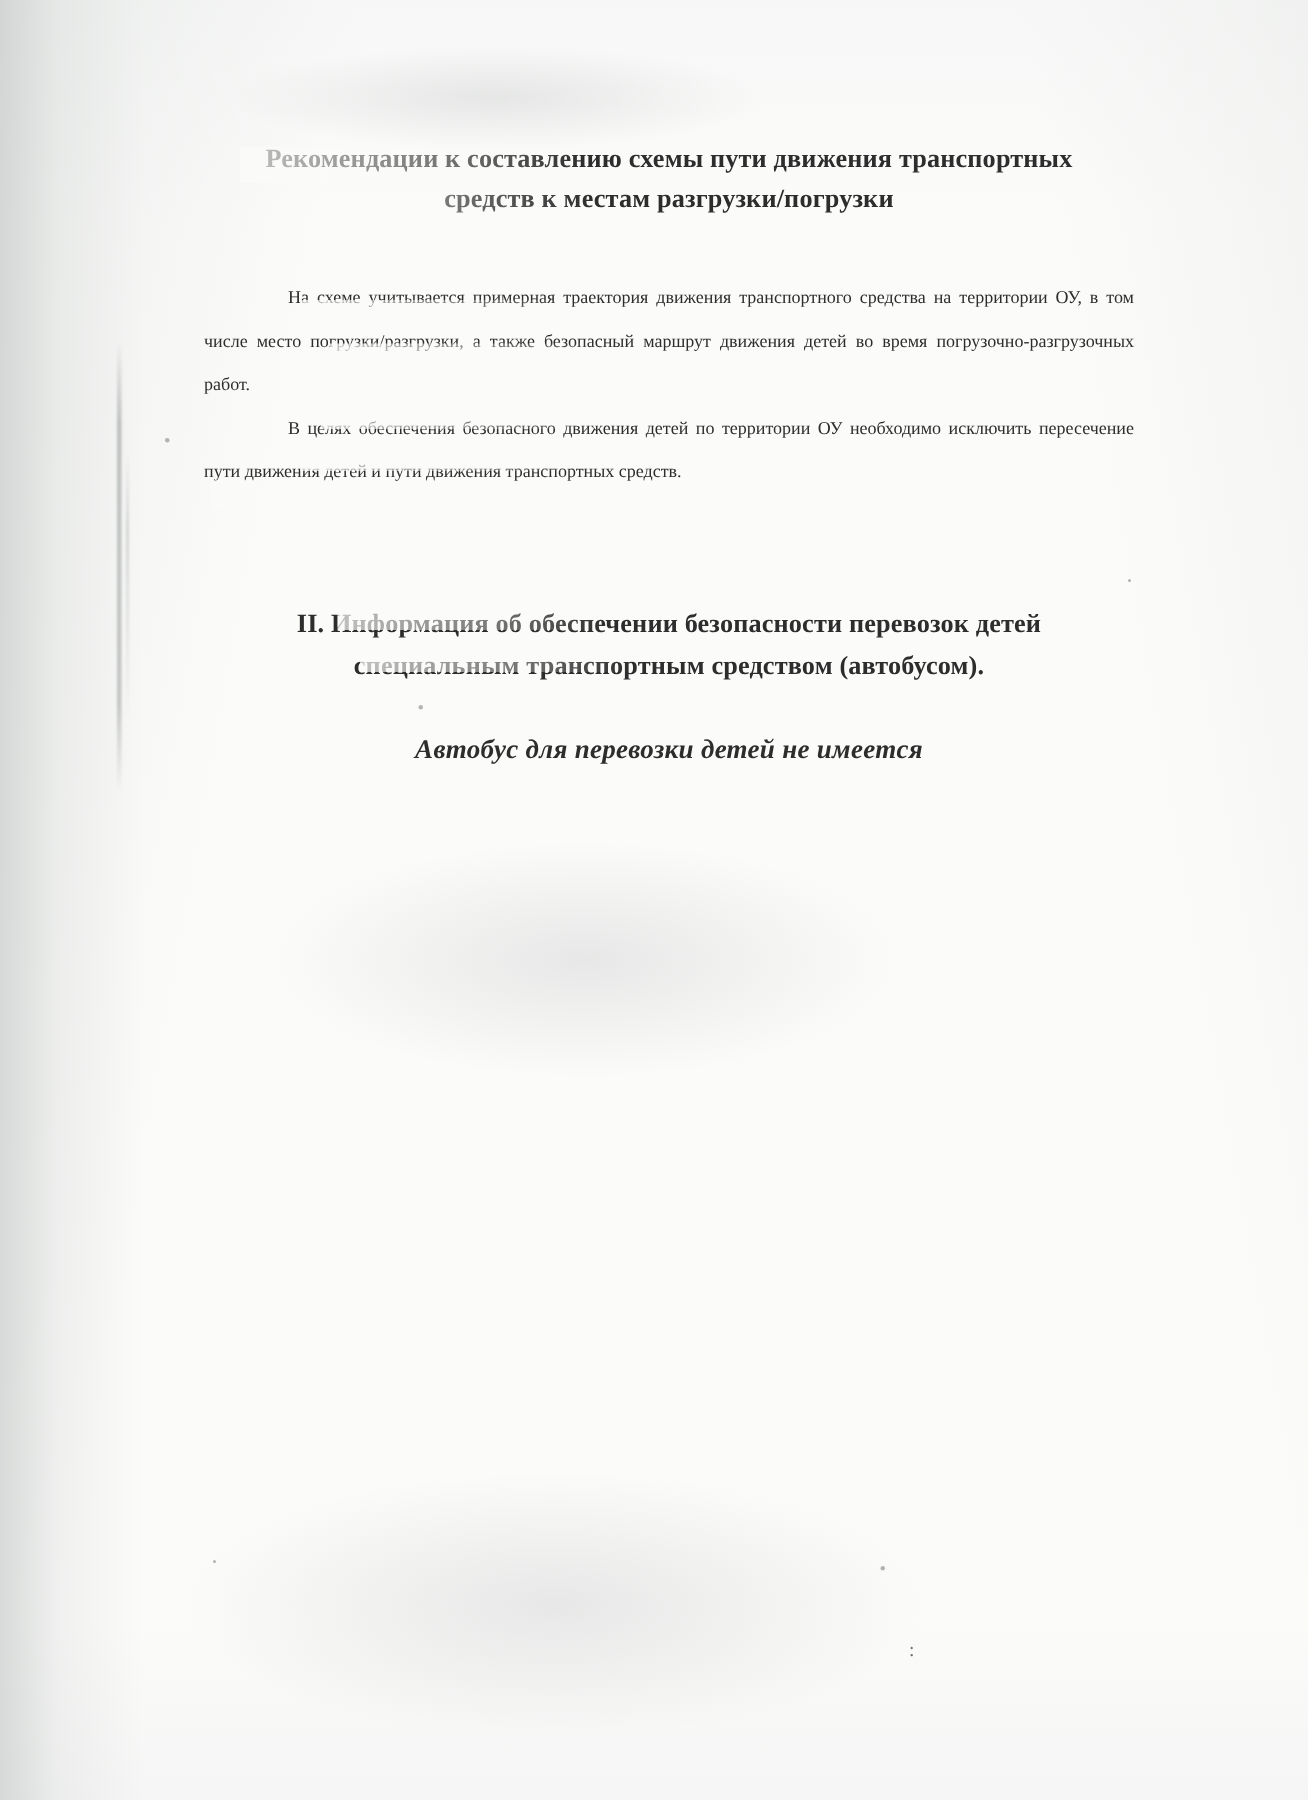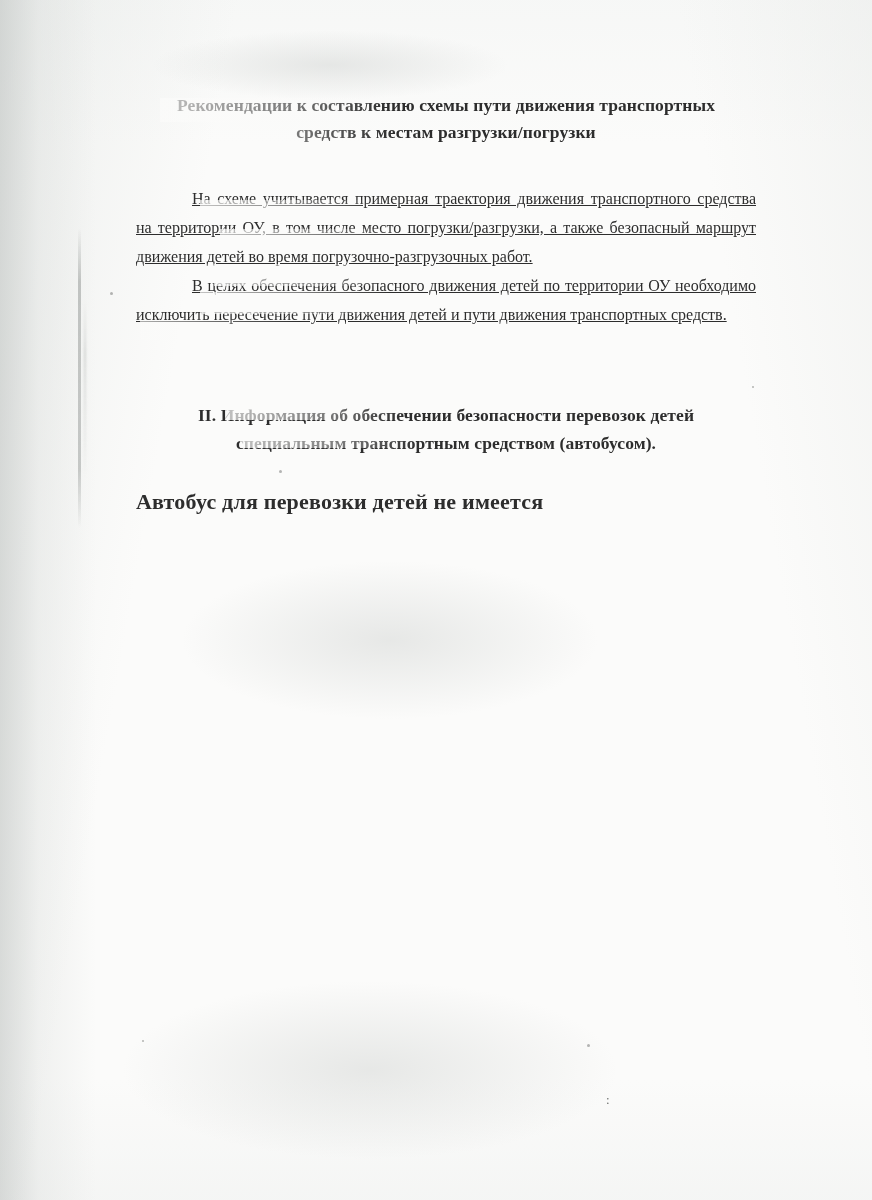--- a/index.html
+++ b/index.html
@@ -72,42 +72,43 @@
     width: 620px;
   }
   .title {
     font-weight: bold;
     font-size: 17.5px;
     line-height: 27px;
     text-align: center;
     letter-spacing: 0.1px;
   }
   .para {
-    font-size: 16px;
+    font-size: 12px;
     line-height: 29px;
     text-align: justify;
     text-indent: 56px;
     margin: 0;
-    text-decoration: underline;
   }
   .block-1 { margin-top: 38px; }
   .block-2 { margin-top: 0; }
 
   .heading-2 {
     margin-top: 72px;
     font-weight: bold;
     font-size: 17.5px;
     line-height: 28px;
     text-align: center;
     letter-spacing: 0.1px;
   }
   .italic-note {
     margin-top: 32px;
+    font-style: italic;
     font-weight: bold;
-    font-size: 22px;
+    font-size: 18px;
+    text-align: center;
     letter-spacing: 0.2px;
   }
 
   
   .fade-patch {
     position: absolute;
     pointer-events: none;
     background: linear-gradient(90deg, rgba(251,251,250,0.72) 0%, rgba(251,251,250,0.38) 55%, rgba(251,251,250,0) 100%);
   }
   .fade-patch.soft {

